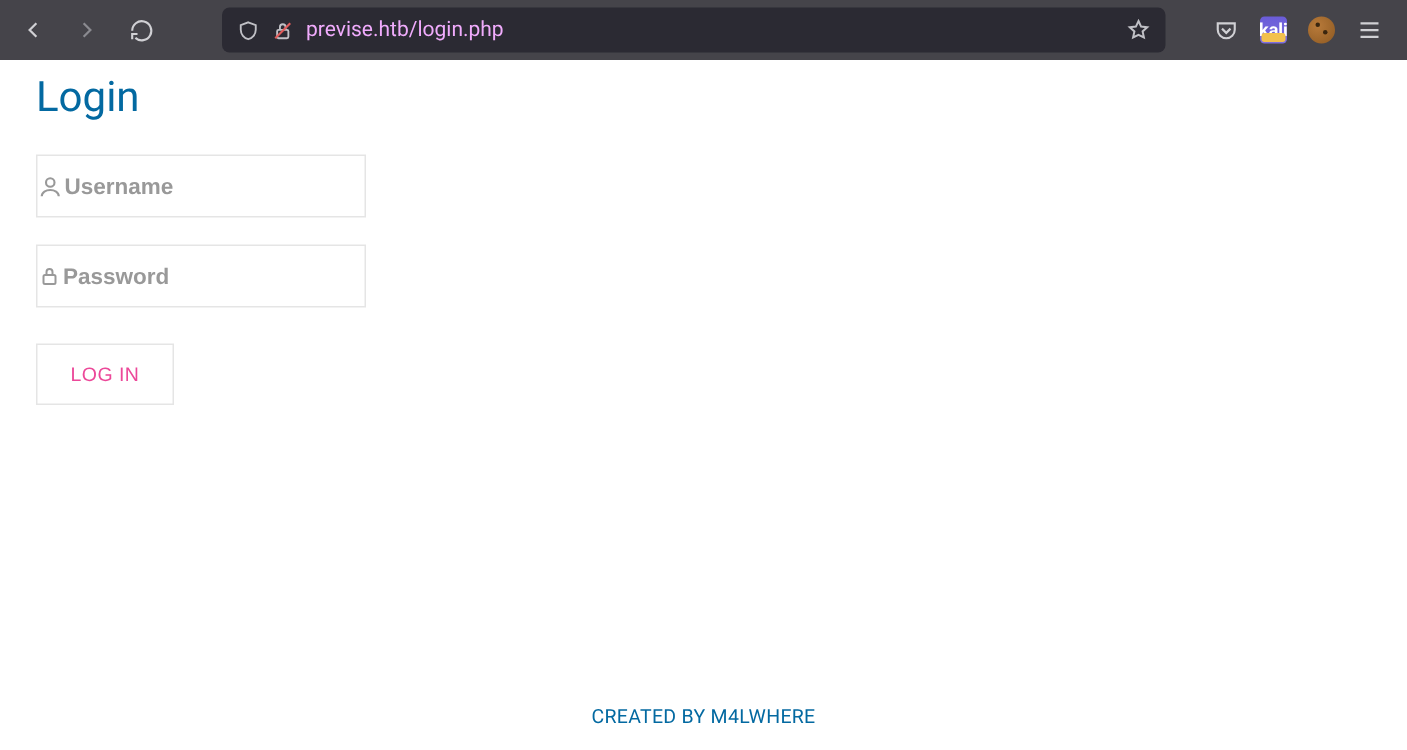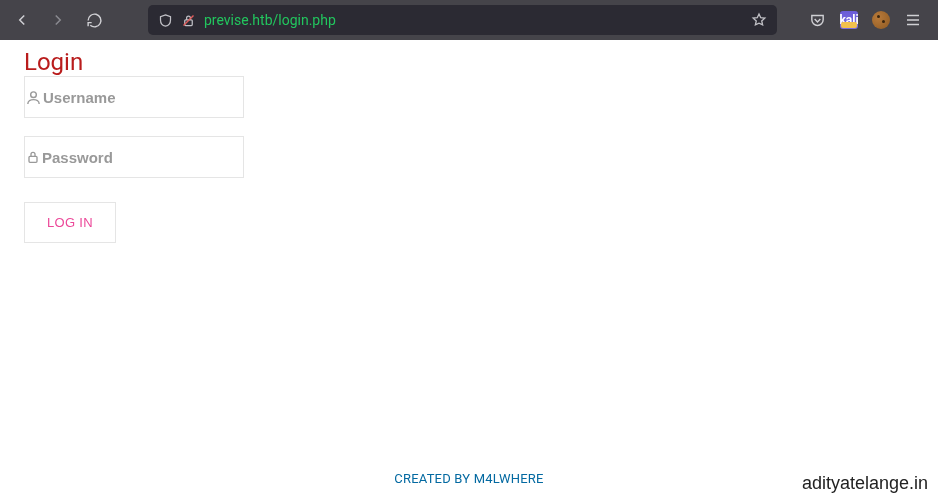--- a/index.html
+++ b/index.html
@@ -50,21 +50,21 @@
       color: #e0e0e4;
       font-size: 14px;
       gap: 8px;
     }
     .url-bar .shield-icon, .url-bar .lock-icon {
       display: flex;
       align-items: center;
     }
     .url-text {
       flex: 1;
-      color: #22c55e;
+      color: #f0abfc;
     }
     .url-bar .star-icon {
       color: #c0c0c6;
       display: flex;
       align-items: center;
     }
     .toolbar-icons {
       display: flex;
       align-items: center;
       gap: 14px;
@@ -119,23 +119,24 @@
       height: 460px;
       position: relative;
     }
     .page h1 {
       font-size: 52px;
       font-weight: 400;
       color: #3a3a3a;
       margin-bottom: 30px;
     }
     .page h2 {
-      font-size: 24px;
+      font-size: 28px;
       font-weight: 400;
-      color: #b91c1c;
+      color: #0369a1;
+      margin-bottom: 22px;
     }
     .input-group {
       display: flex;
       align-items: center;
       border: 1px solid #e5e5e5;
       width: 220px;
       height: 42px;
       margin-bottom: 18px;
     }
     .input-icon {
@@ -268,14 +269,13 @@
           <rect x="6" y="11" width="12" height="9" rx="1.5"></rect>
           <path d="M9 11V8a3 3 0 0 1 6 0v3"></path>
         </svg>
     </div>
     <input type="password" placeholder="Password" style="">
   </div>
 
   <button class="login-btn">LOG IN</button>
 
   <div class="footer-text">CREATED BY M4LWHERE</div>
-  <div class="watermark">adityatelange.in</div>
 </div>
 
 </body></html>

